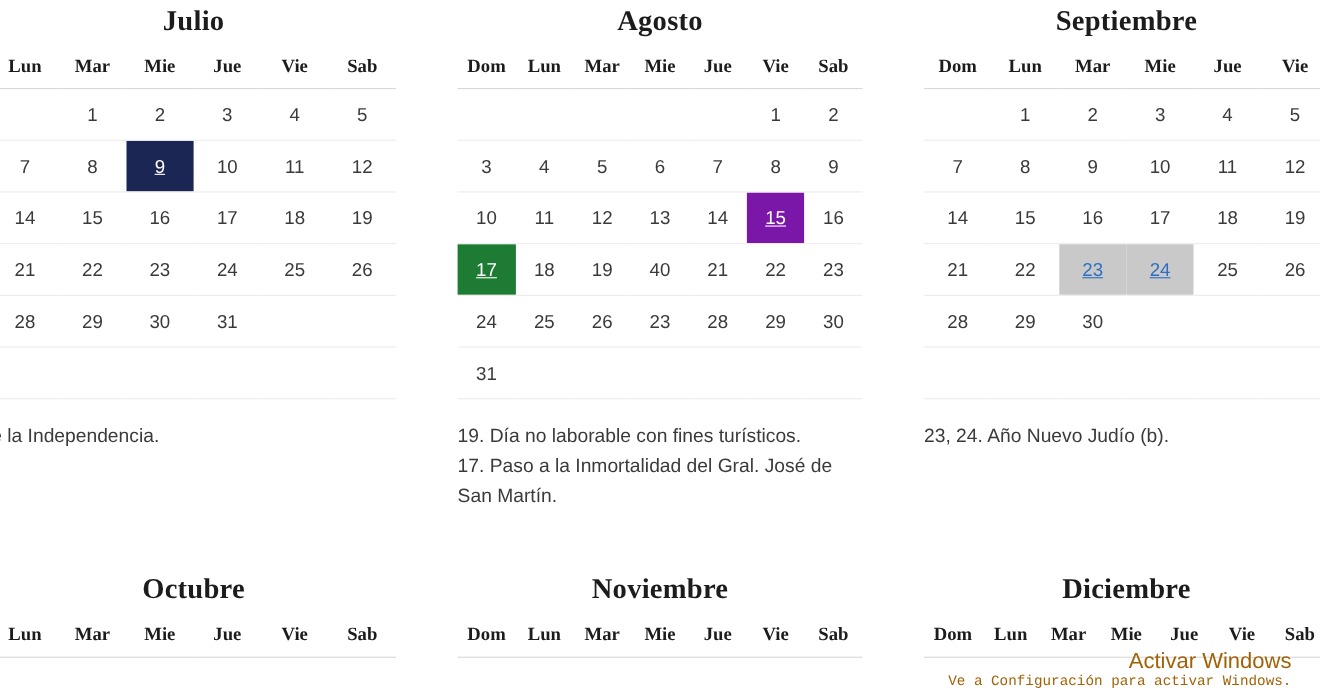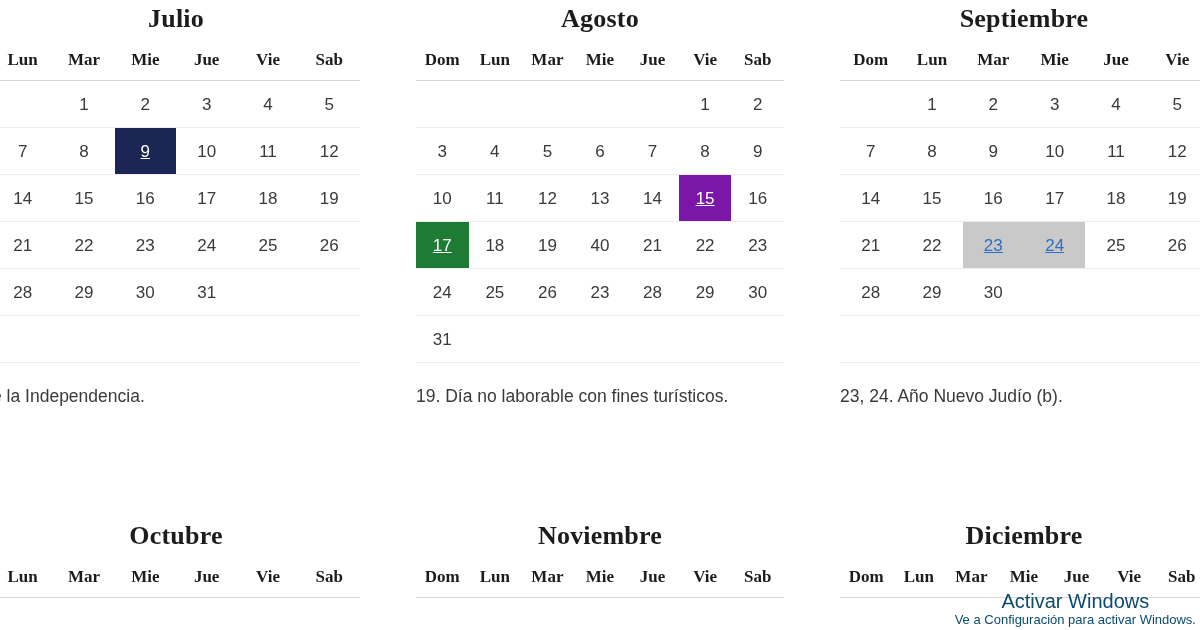--- a/index.html
+++ b/index.html
@@ -120,31 +120,32 @@
     line-height: 1.55;
     color: #3a3a3a;
     min-height: 120px;
   }
   .notes p {
     margin: 0;
   }
 
   .watermark {
     position: absolute;
-    right: 4px;
+    right: 26px;
     bottom: 2px;
-    text-align: center;
-    color: #0c4a6e;
+    text-align: right;
+    color: #a16207;
     font-size: 20px;
     line-height: 1.15;
     pointer-events: none;
     user-select: none;
   }
   .watermark .wm-sub {
     font-size: 13px;
+    font-family: Liberation Mono, monospace;
   }
 </style>
 </head>
 <body>
 
 <div class="calendar-grid" id="calendar-grid">
     <div class="month">
       <div class="month-title">Julio</div>
       <table class="month-table">
         <thead>
@@ -590,20 +591,21 @@
             <td>
               <div class="day">
                 <span class="num"></span>
               </div>
             </td>
           </tr>
         </tbody>
       </table>
       <div class="notes">
         <p>19. Día no laborable con fines turísticos.</p>
+        <p>17. Paso a la Inmortalidad del Gral. José de San Martín.</p>
       </div>
     </div>
     <div class="month">
       <div class="month-title">Septiembre</div>
       <table class="month-table">
         <thead>
           <tr>
             <th>Dom</th>
             <th>Lun</th>
             <th>Mar</th>

